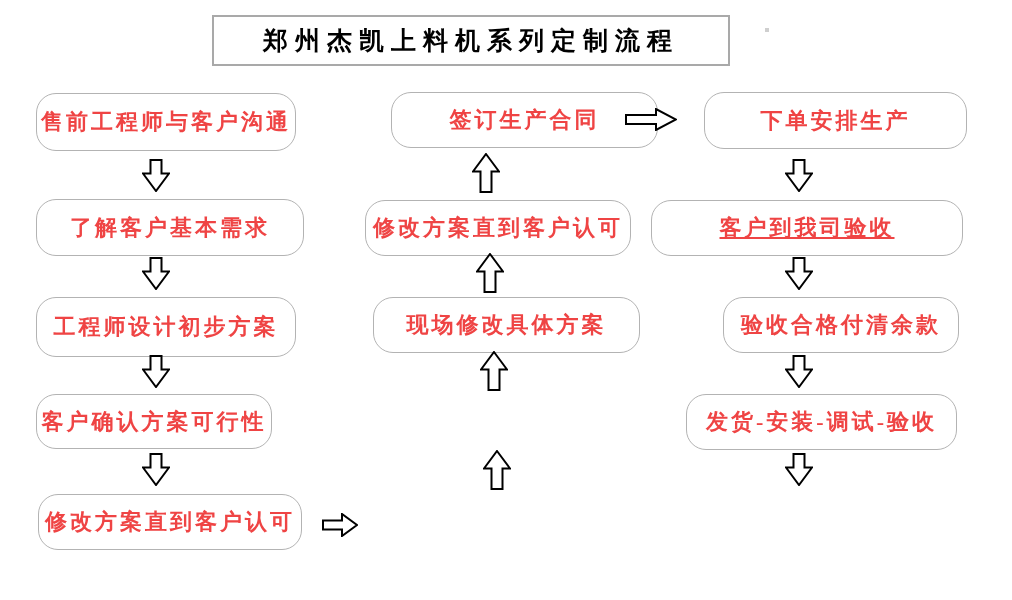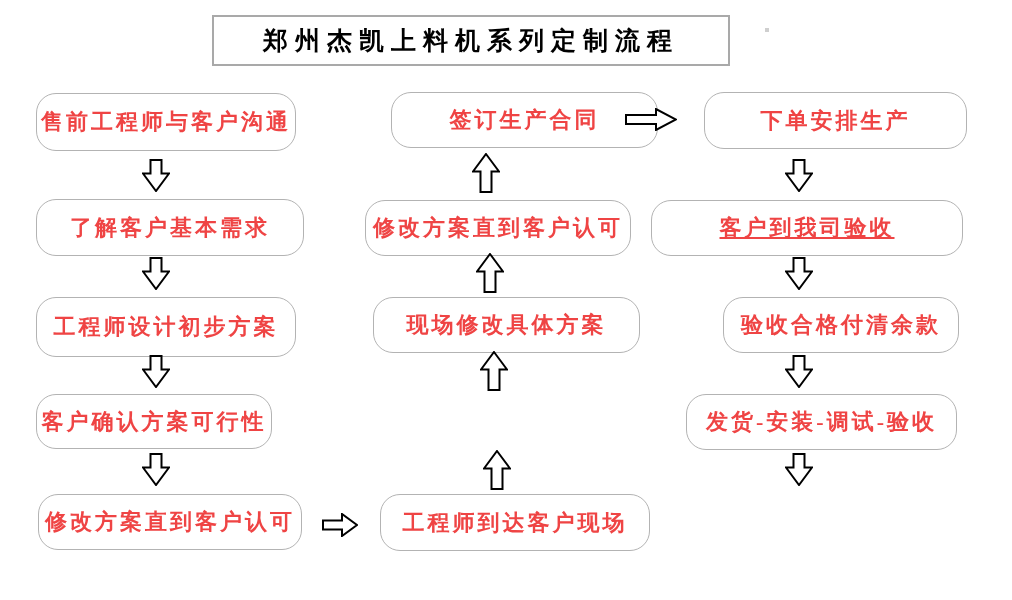--- a/index.html
+++ b/index.html
@@ -123,23 +123,20 @@
 
   <div class="node n-m1">
     <span>签订生产合同</span>
   </div>
   <div class="node n-m2">
     <span>修改方案直到客户认可</span>
   </div>
   <div class="node n-m3">
     <span>现场修改具体方案</span>
   </div>
-  <div class="node n-m5">
-    <span>工程师到达客户现场</span>
-  </div>
 
   <div class="node n-r1">
     <span>下单安排生产</span>
   </div>
   <div class="node n-r2">
     <span>客户到我司验收</span>
   </div>
   <div class="node n-r3">
     <span>验收合格付清余款</span>
   </div>

